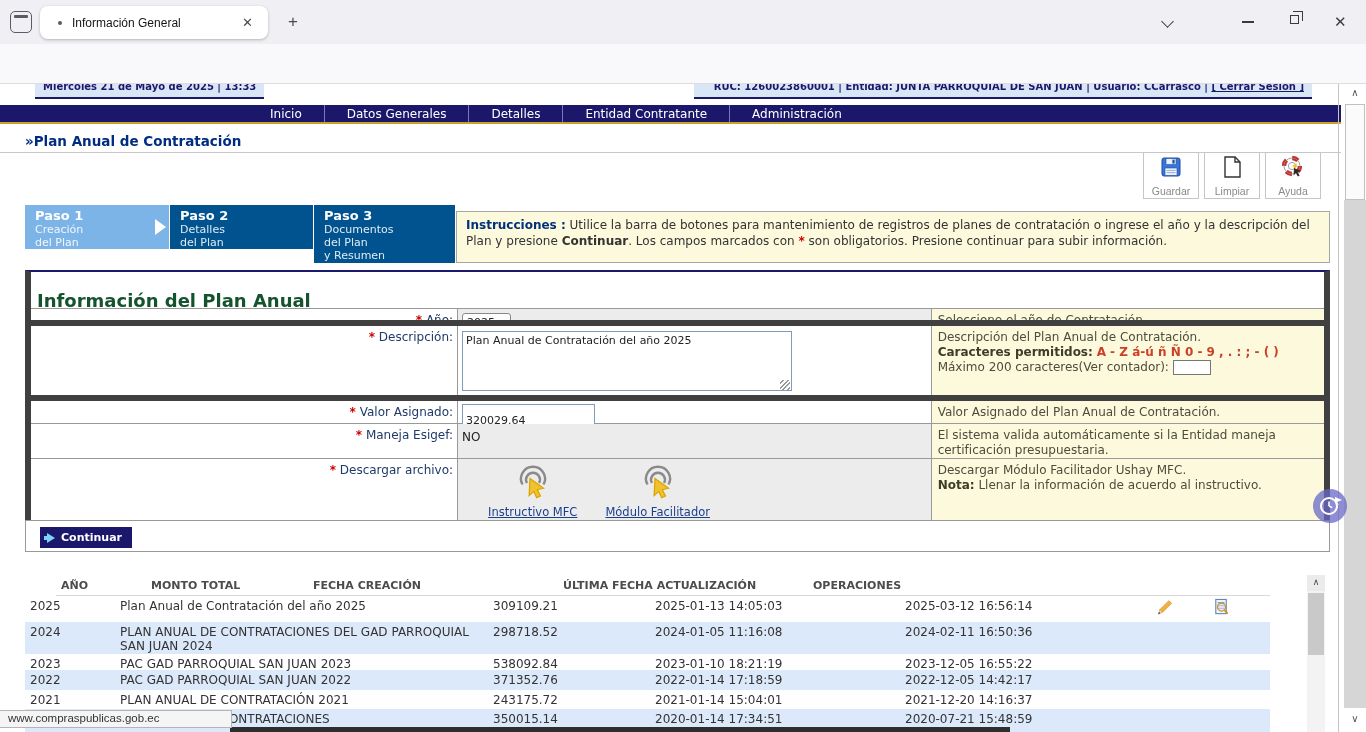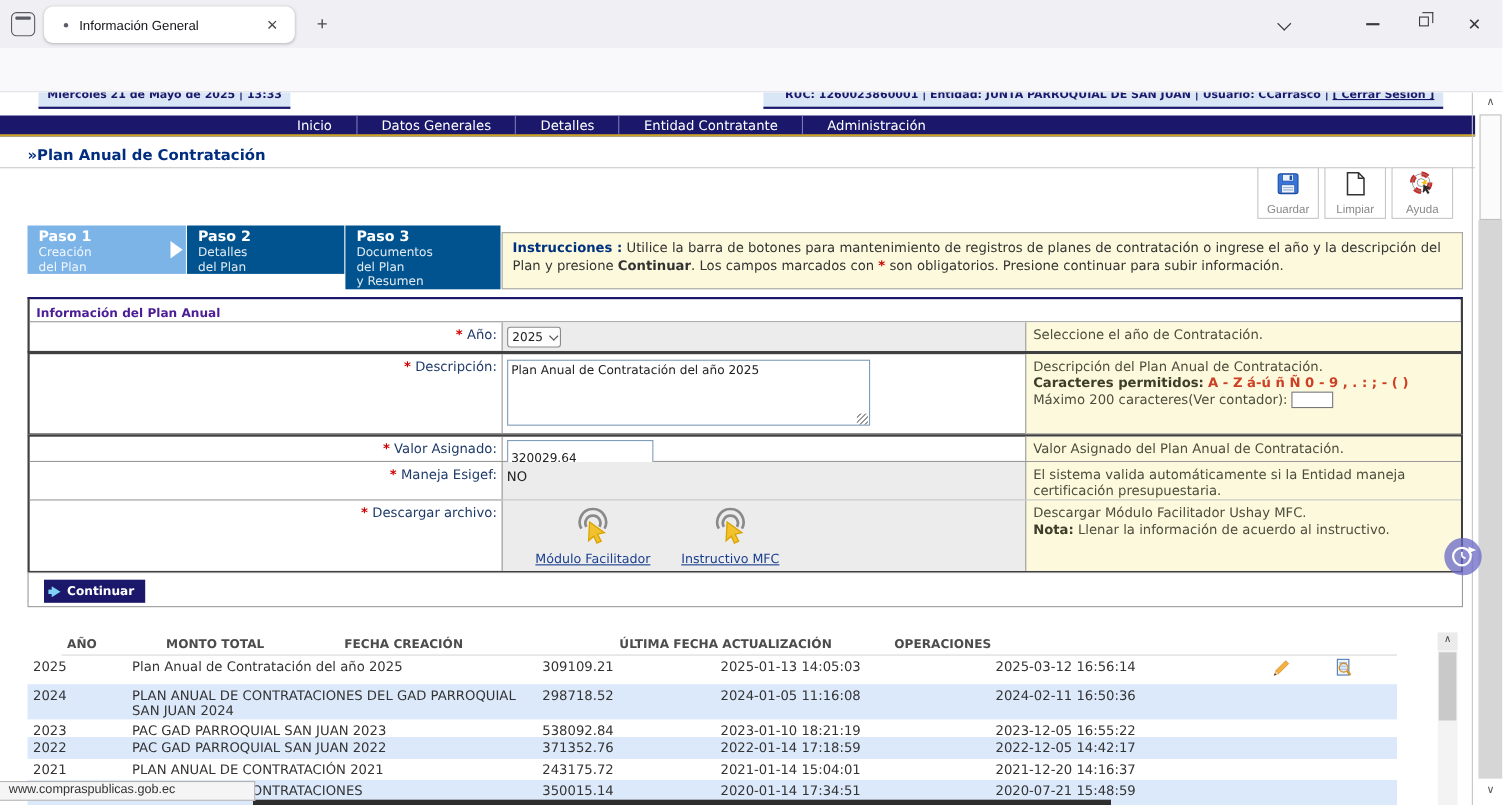--- a/index.html
+++ b/index.html
@@ -66,25 +66,25 @@
   .step-line { font-size:11px; color:rgba(255,255,255,.88); line-height:13px; }
   .step1 { left:25px; top:121px; width:144px; height:44px; background:#7db4e8; }
   .step2 { left:170px; top:121px; width:143px; height:44px; background:#00538f; }
   .step3 { left:314px; top:121px; width:141px; height:58px; background:#00538f; }
   .step-arrow { position:absolute; right:3px; top:14px; width:0; height:0; border-left:11px solid #fff; border-top:8px solid transparent; border-bottom:8px solid transparent; }
 
   .instructions { position:absolute; left:456px; top:127px; width:874px; min-height:52px; background:#fcf9dc; border:1px solid #a6a6a6; padding:5px 9px; font-size:12px; line-height:16px; color:#333; }
   .ins-label { color:#00317e; font-weight:bold; }
   .req-star { color:#cc0000; font-weight:bold; }
 
-  .fblock { position:absolute; left:25px; width:1305px; border:2px solid #404040; background:#fff; }
+  .fblock { position:absolute; left:25px; width:1305px; border:6px solid #404040; background:#fff; }
   .fblock1 { top:186px; border-top:2px solid #1b186b; }
   .fblock2 { top:236px; }
   .fblock3 { top:311px; }
-  .section-title { height:21px; font-size:11px; font-weight:bold; color:#4c1d95; padding:6px 6px; border-bottom:1px solid #999; }
+  .section-title { height:21px; font-size:18px; font-weight:bold; color:#14532d; padding:18px 6px; border-bottom:1px solid #999; }
   .frow { display:flex; }
   .frow + .frow { border-top:1px solid #999; }
   .fcell-label { width:430px; padding:4px 4px 2px 15px; font-size:12px; color:#1f3a68;text-align:right; }
   .fcell-value { width:478px; border-left:1px solid #999; padding:2px 4px 2px 2px; font-size:12px; color:#222; }
   .fcell-hint { width:397px; border-left:1px solid #999; background:#fcf9dc; padding:4px 6px; font-size:12px; line-height:15px; color:#4d4d3d; }
   .gray { background:#ececec; }
   .r-anio { height:26px; } .r-desc { height:72px; } .r-valor { height:22px; } .r-esigef { height:35px; } .r-descarga { height:65px; }
   .fake-select { display:inline-flex; align-items:center; margin:2px 0 0 2px; height:19px; border:1px solid #8a8a8a; border-radius:3px; background:#fdfdfd; font-size:11px; color:#222; padding:0 4px; gap:5px; }
   .sel-arrow { width:6px; height:6px; border-right:1.4px solid #555; border-bottom:1.4px solid #555; transform:rotate(45deg) translateY(-2px); }
   .ta-wrap { position:relative; display:inline-block; margin:3px 0 0 2px; }
@@ -311,31 +311,31 @@
         <div class="fcell-value gray">
           <div class="dl-links">
             <span class="dl-item">
               <span>
                 <svg width="36" height="36" viewBox="0 0 24 24">
                     <path d="M5 13 A 8 8 0 1 1 19 13" fill="none" stroke="#8a8a8a" stroke-width="1.6"></path>
                     <path d="M8 12 A 4.6 4.6 0 1 1 16 12" fill="none" stroke="#8a8a8a" stroke-width="1.6"></path>
                     <polygon points="10,9 19,15.5 14.8,16.4 17,20.6 14.4,21.8 12.6,17.6 9.4,20.4" fill="#f2c12e" stroke="#d9a400" stroke-width=".8"></polygon>
                   </svg>
               </span>
-              <span class="dl-label">Módulo Facilitador</span>
+              <span class="dl-label">Instructivo MFC</span>
             </span>
             <span class="dl-item">
               <span>
                 <svg width="36" height="36" viewBox="0 0 24 24">
                     <path d="M5 13 A 8 8 0 1 1 19 13" fill="none" stroke="#8a8a8a" stroke-width="1.6"></path>
                     <path d="M8 12 A 4.6 4.6 0 1 1 16 12" fill="none" stroke="#8a8a8a" stroke-width="1.6"></path>
                     <polygon points="10,9 19,15.5 14.8,16.4 17,20.6 14.4,21.8 12.6,17.6 9.4,20.4" fill="#f2c12e" stroke="#d9a400" stroke-width=".8"></polygon>
                   </svg>
               </span>
-              <span class="dl-label">Instructivo MFC</span>
+              <span class="dl-label">Módulo Facilitador</span>
             </span>
           </div>
         </div>
         <div class="fcell-hint">
           <div>Descargar Módulo Facilitador Ushay MFC.</div>
           <div><span class="nota-label">Nota:</span> <span>Llenar la información de acuerdo al instructivo.</span></div>
         </div>
       </div>
     </div>
 

